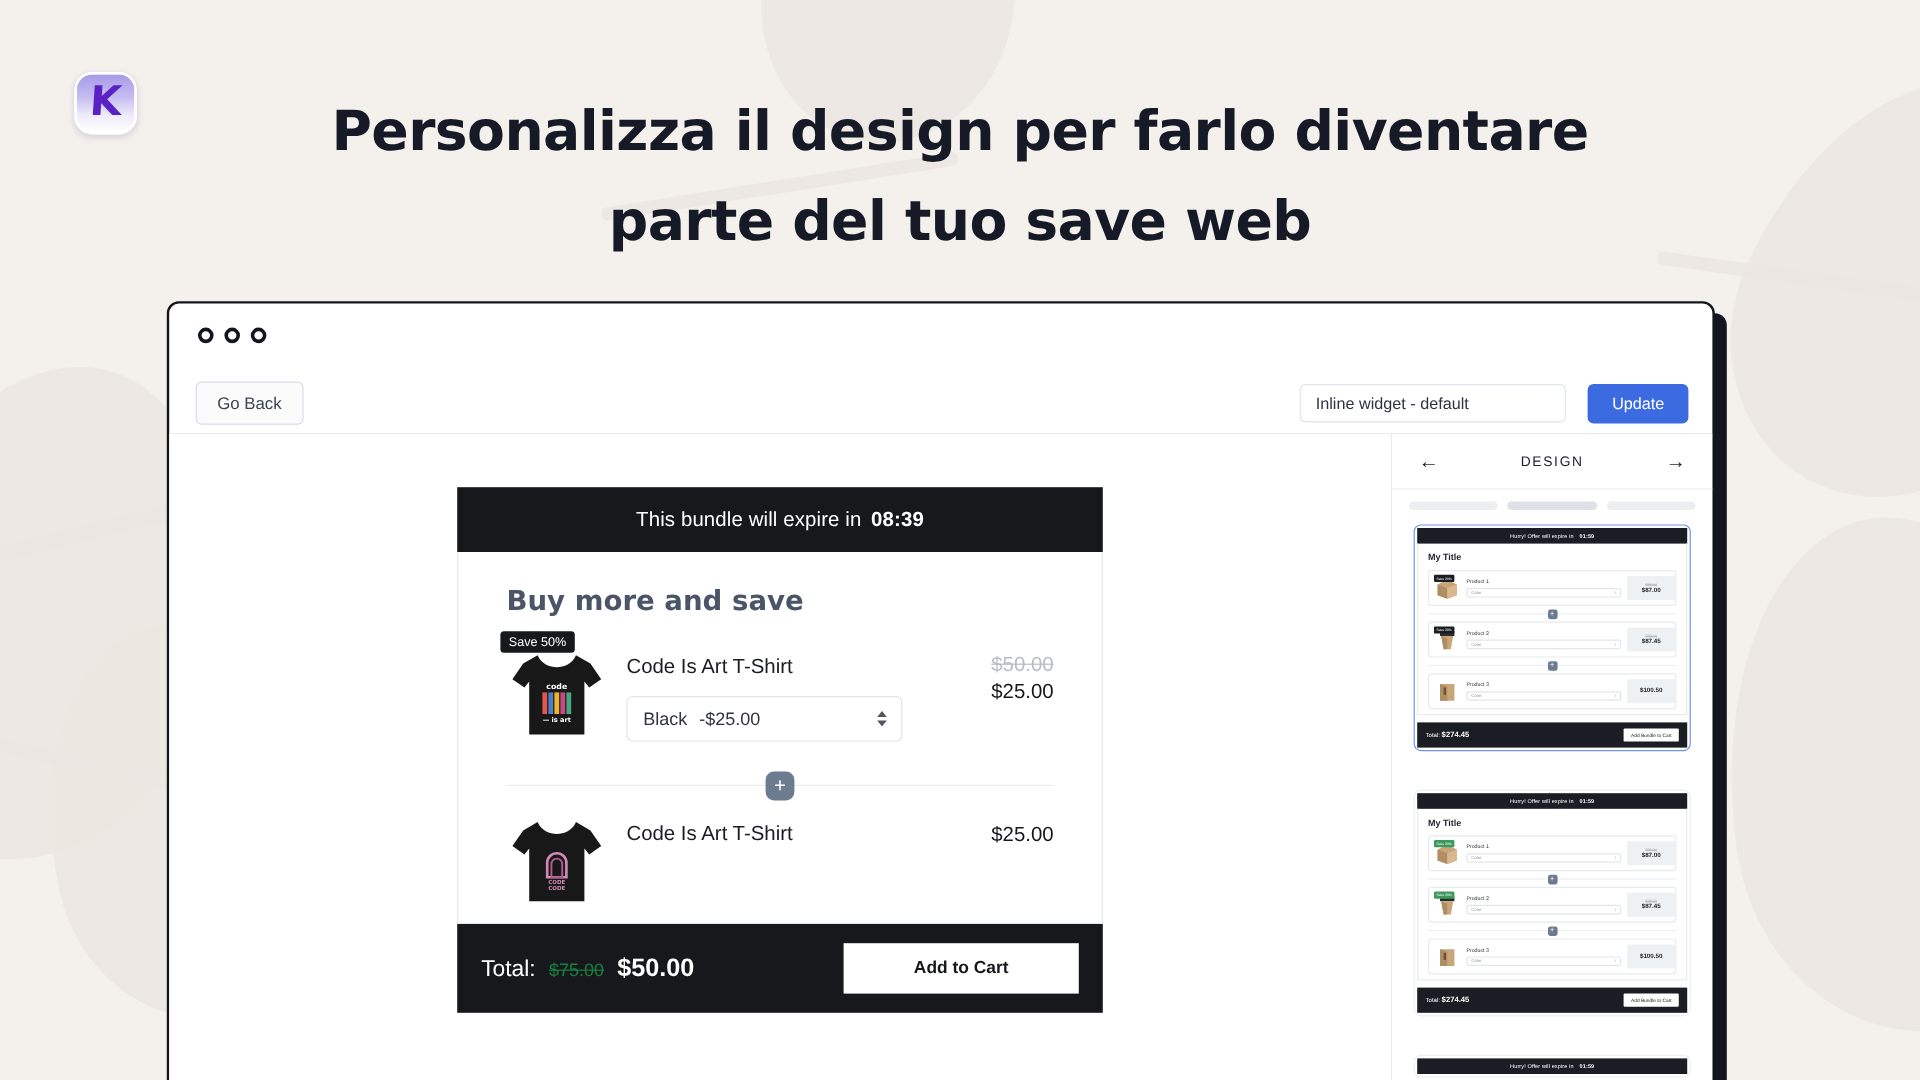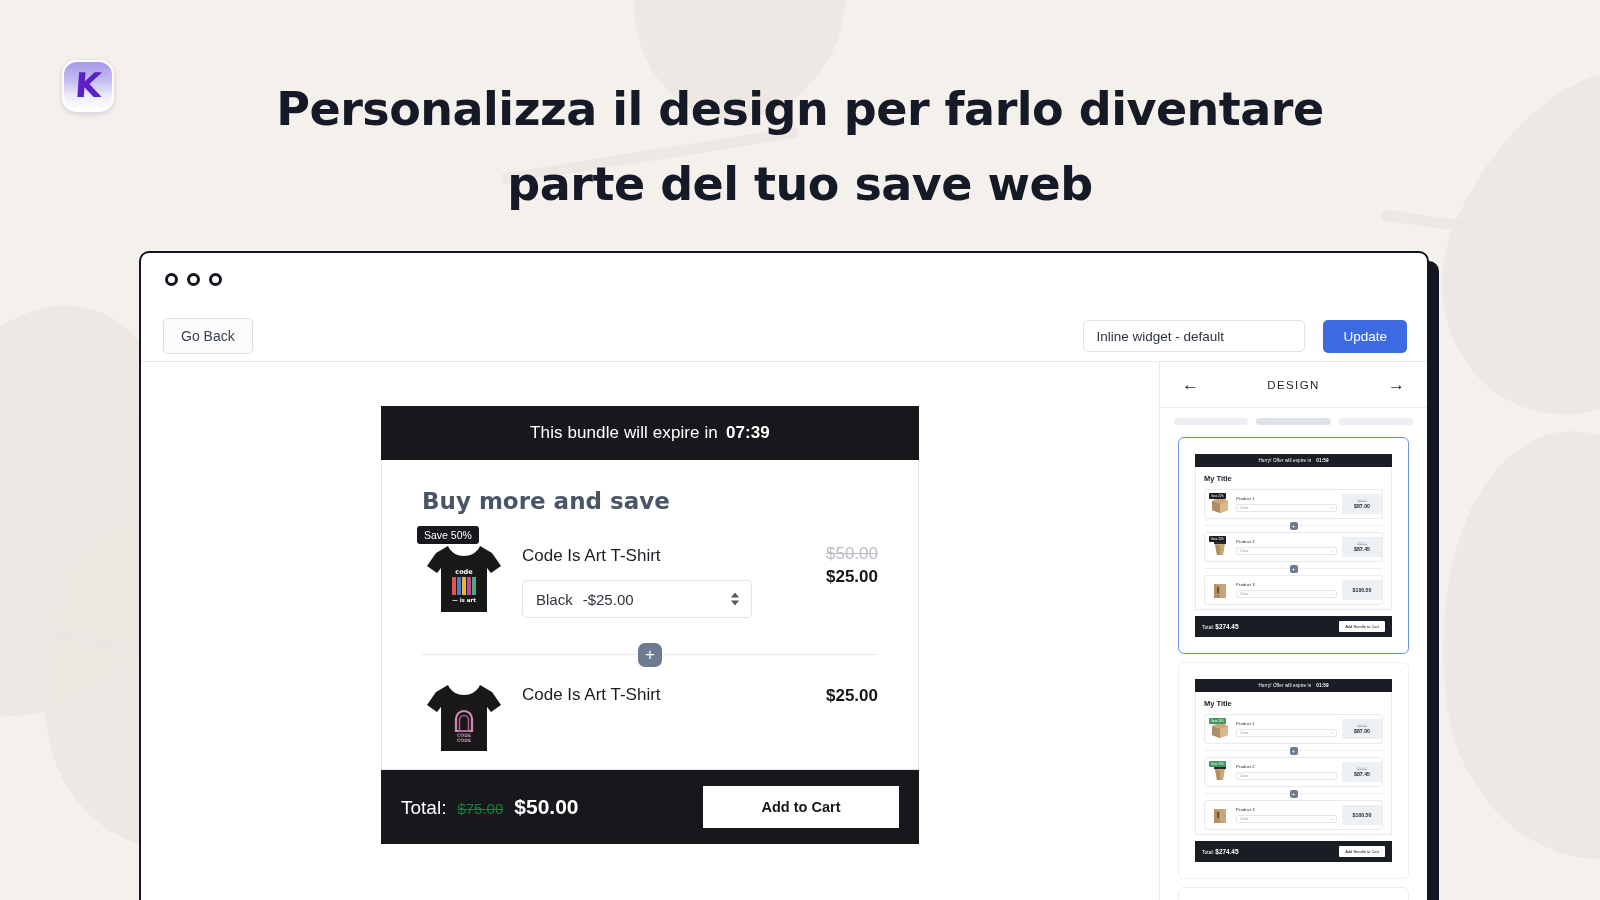--- a/index.html
+++ b/index.html
@@ -158,21 +158,21 @@
   .spin {
     position: absolute; right: 12px; top: 50%; transform: translateY(-50%);
     display: flex; flex-direction: column; gap: 3px;
   }
   .spin i { display: block; width: 0; height: 0; border-left: 4px solid transparent; border-right: 4px solid transparent; }
   .spin i.up { border-bottom: 5px solid #53575f; }
   .spin i.dn { border-top: 5px solid #53575f; }
 
   .pprice { text-align: right; padding-top: 4px; min-width: 96px; }
   .old { font-size: 17px; color: #b9bcc2; text-decoration: line-through; display: block; }
-  .new { font-size: 17px; color: #15171c; font-weight: 700; display: block; margin-top: 3px; }
+  .new { font-size: 17px; color: #15171c; font-weight: 400; display: block; margin-top: 3px; }
 
   .divider { position: relative; height: 1px; background: #e8eaee; margin: 22px 0 24px 0; }
   .plus-btn {
     position: absolute; left: 50%; top: 50%; transform: translate(-50%,-50%);
     width: 24px; height: 24px; border-radius: 7px;
     background: #6d7b91; color: #fff; border: none; cursor: pointer;
     font-size: 17px; line-height: 1; display: flex; align-items: center; justify-content: center;
     font-family: "Liberation Sans", sans-serif;
   }
 
@@ -199,22 +199,22 @@
     padding: 0 22px; border-bottom: 1px solid #eceef2;
   }
   .panel-title { font-size: 11.5px; font-weight: 400; letter-spacing: 1.4px; color: #1d2029; }
   .arrow { font-size: 17px; color: #1d2029; cursor: pointer; line-height: 1; }
   .segments { display: flex; gap: 8px; padding: 10px 14px 8px 14px; }
   .seg { height: 7px; border-radius: 4px; flex: 1; background: #eceef2; }
   .seg.active { background: #dee2e8; }
 
   .thumbs { flex: 1; overflow: hidden; padding: 4px 18px 0 18px; }
   .tcard {
-    border: 1px solid #eceef2; border-radius: 6px; padding: 16px;
-    margin-bottom: 8px; background: #fff;
+    border: 1px solid #eceef2; border-radius: 6px; padding: 2px;
+    margin-bottom: 32px; background: #fff;
   }
   .tcard.selected { border: 1.5px solid #6f92e8; }
   .mini { font-family: "Liberation Sans", sans-serif; }
   .mini-bar {
     background: #1b1d24; color: #fff; font-size: 4.6px; text-align: center;
     padding: 4px 0; letter-spacing: .1px;
   }
   .mini-bar b { font-weight: 700; margin-left: 5px; }
   .mini-body { border: 1px solid #e8eaee; border-top: none; padding: 7px 8px 4px 8px; }
   .mini-title { font-size: 7.5px; font-weight: 700; color: #1d2029; margin-bottom: 6px; }
@@ -296,21 +296,21 @@
       <button class="update-btn">Update</button>
     </div>
   </div>
 
   <div class="win-body">
 
     <div class="canvas">
       <div class="widget">
 
         <div class="widget-timer">
-          <span>This bundle will expire in</span><b>07:39</b>
+          <span>This bundle will expire in</span><b>08:39</b>
         </div>
 
         <div class="widget-main">
           <div class="widget-title">Buy more and save</div>
 
           <div class="prow">
             <div class="thumb-wrap">
               <span class="save-badge">Save 50%</span>
               <svg class="tee" viewBox="0 0 84 76">
                 <path class="tee-bg" d="M26 6 L14 13 L5 26 L15 33 L19 28 L19 72 L65 72 L65 28 L69 33 L79 26 L70 13 L58 6 C55 13 48 16 42 16 C36 16 29 13 26 6 Z"></path>

